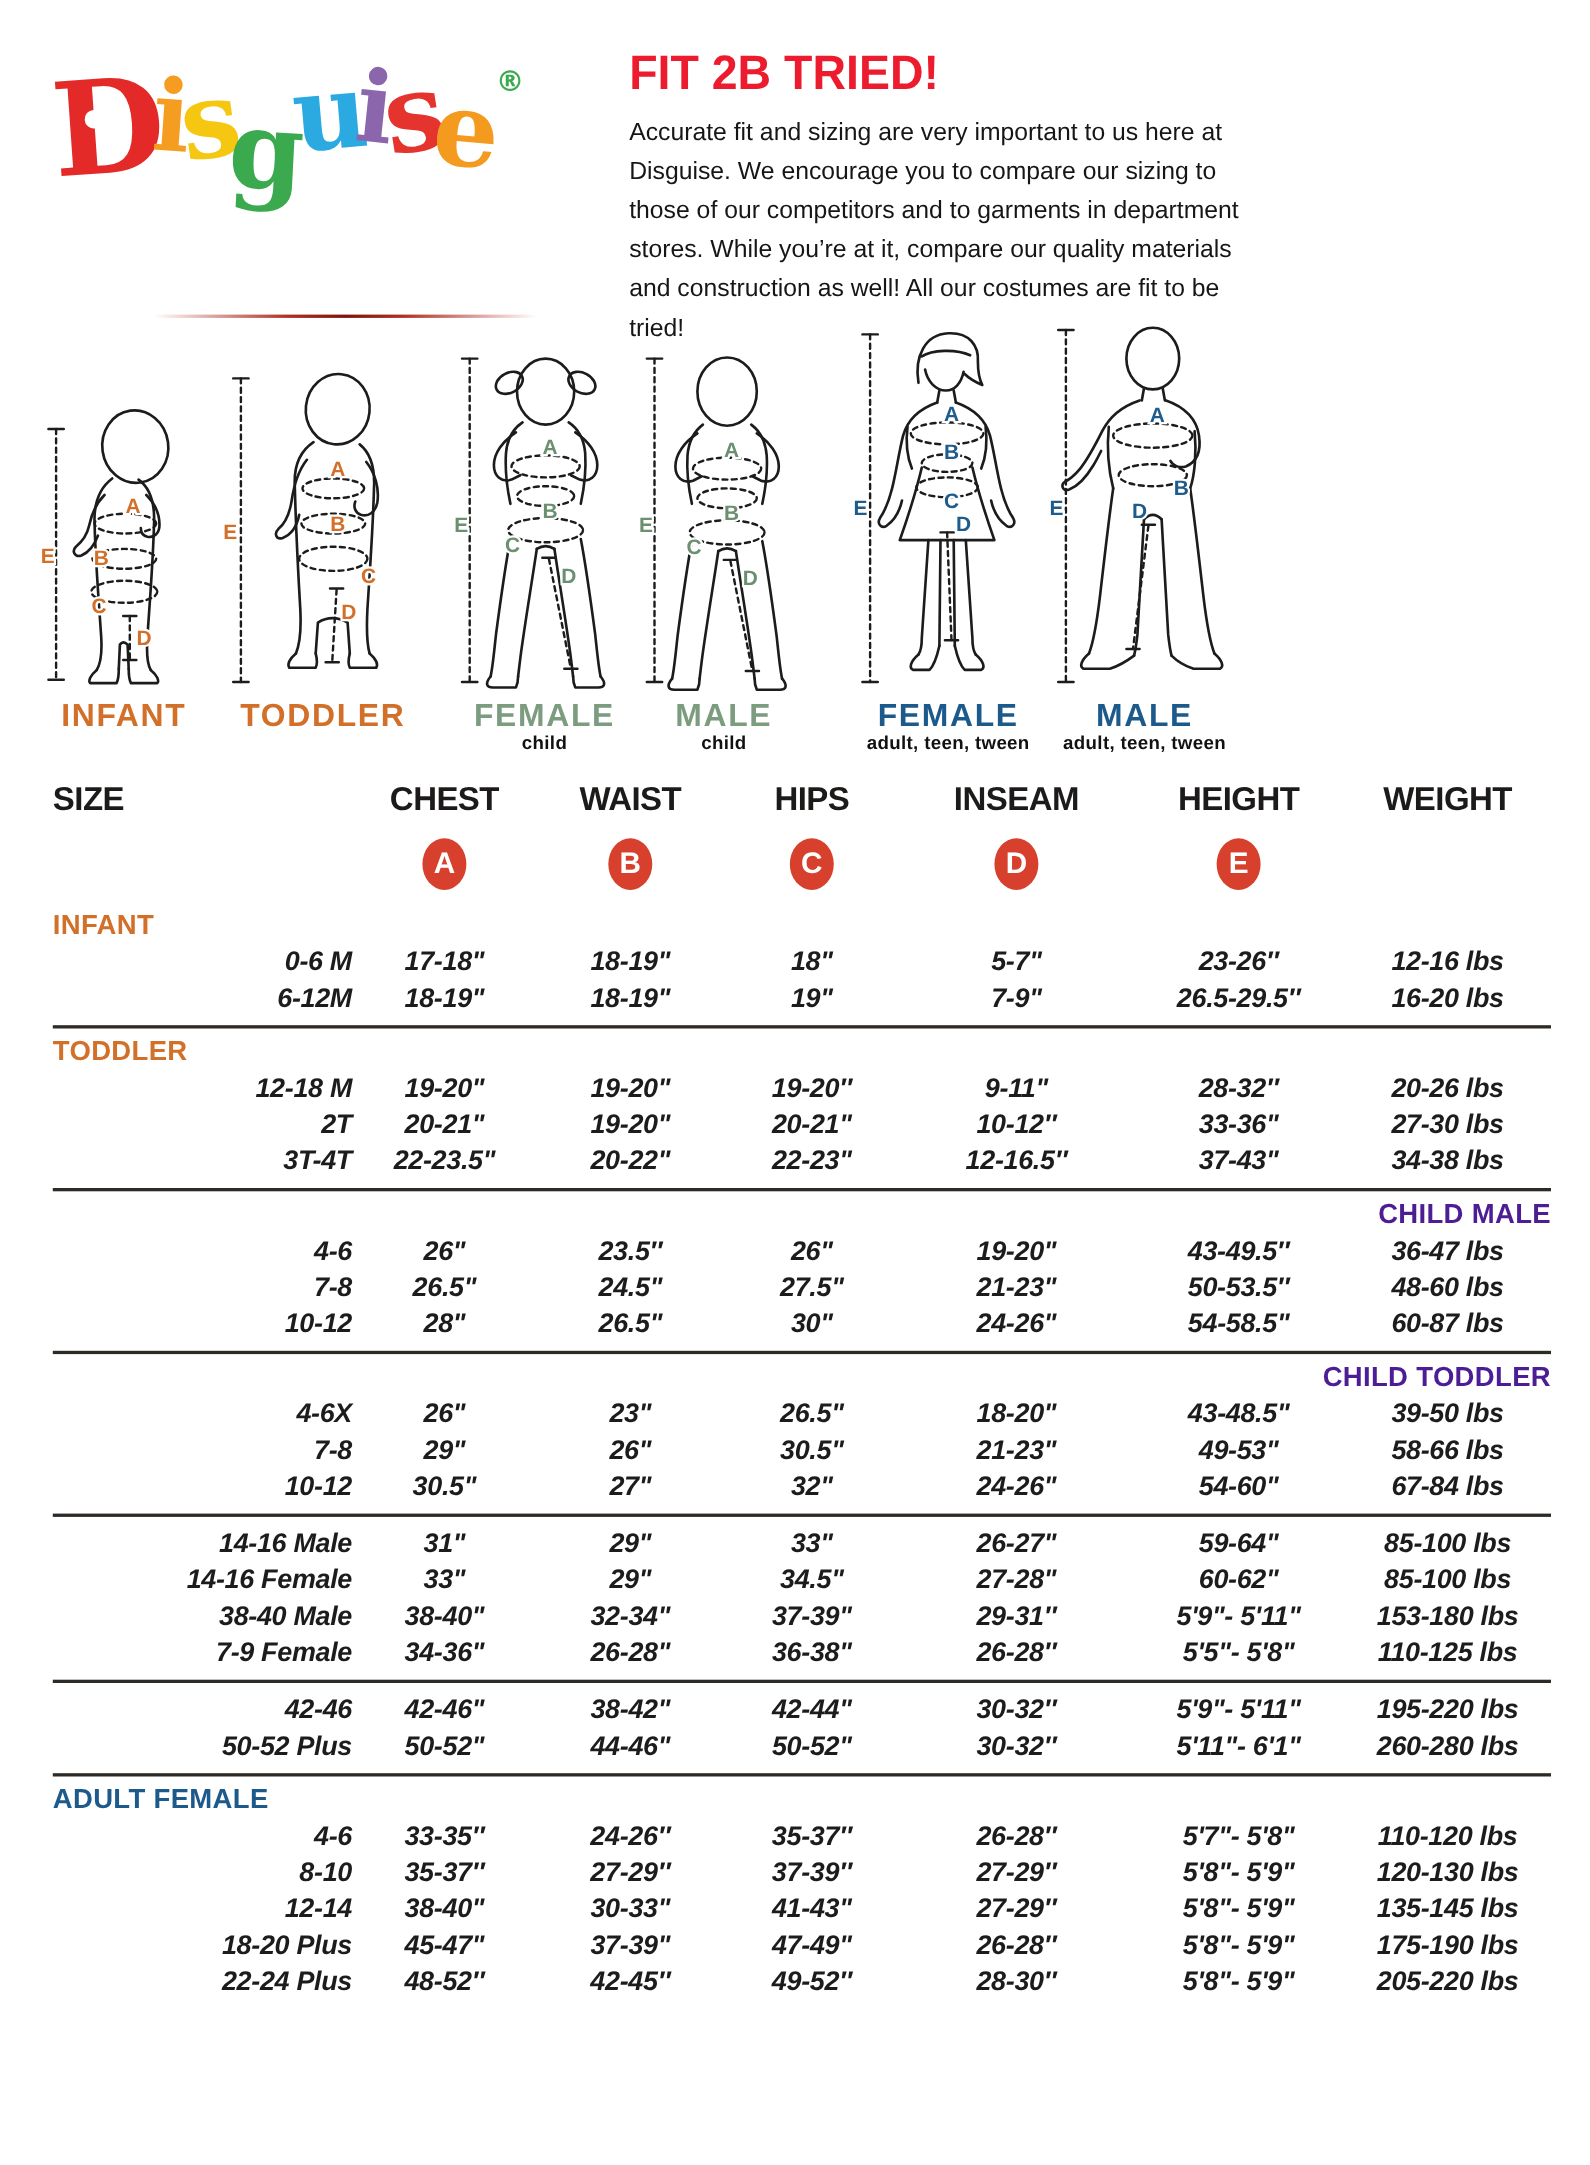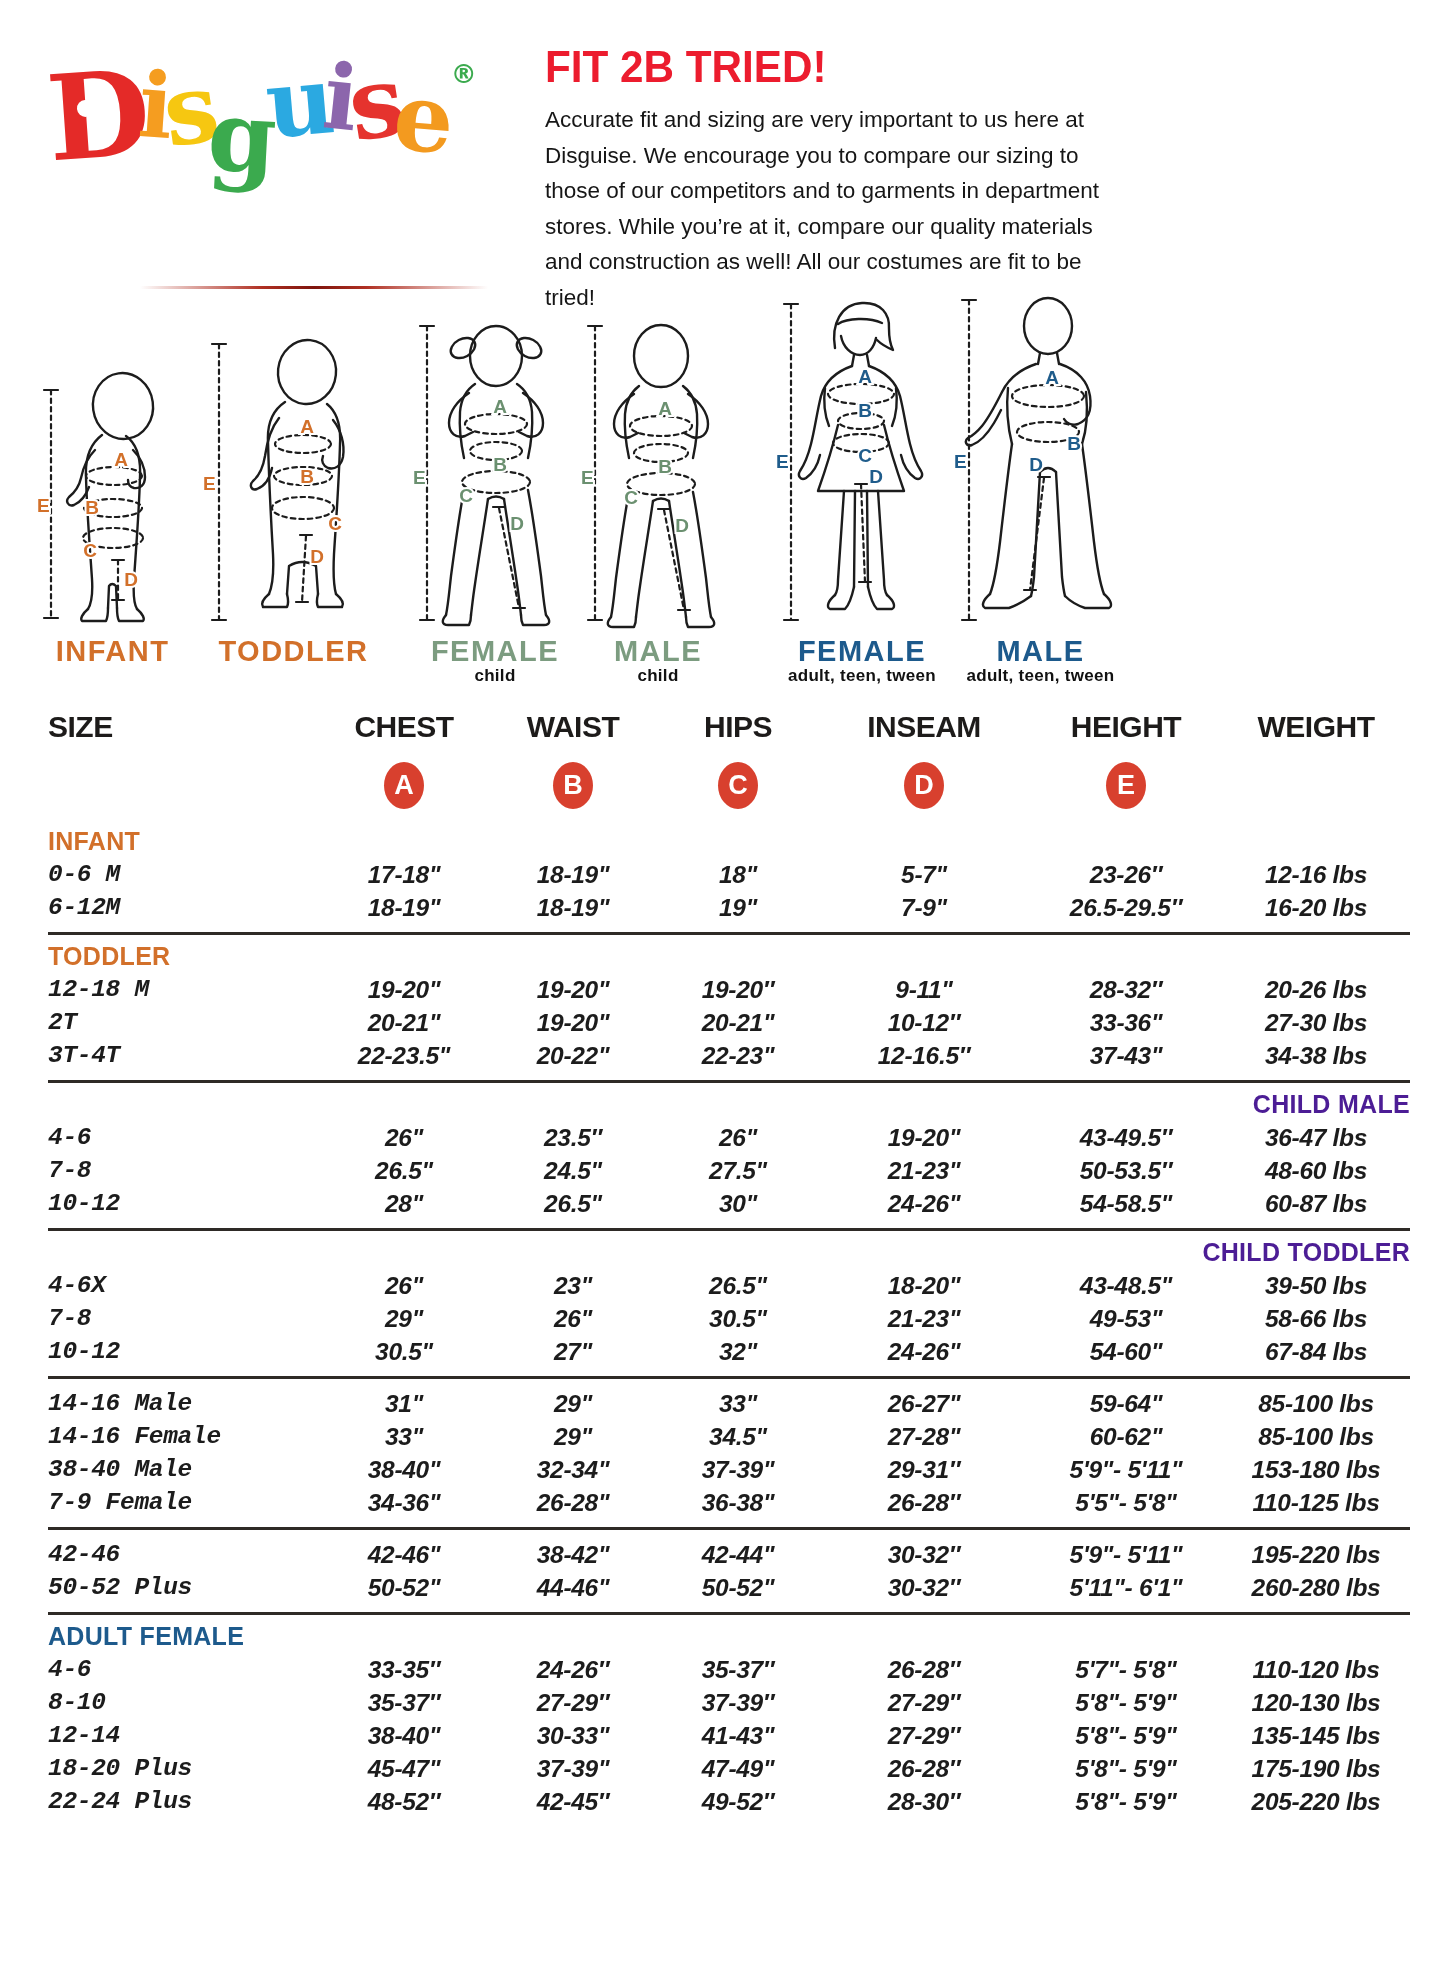--- a/index.html
+++ b/index.html
@@ -18,21 +18,21 @@
   .lc4{font-size:94px;color:#2ba9e1;transform:translateY(-14px) rotate(-5deg);}
   .lc5{font-size:90px;color:#8c66ac;transform:translateY(-20px) rotate(6deg);}
   .lc6{font-size:98px;color:#e5332e;transform:translateY(-12px) rotate(-9deg);}
   .lc7{font-size:94px;color:#f39a1f;transform:translateY(2px) rotate(5deg);}
   .reg{display:inline-block;font-family:"DejaVu Sans",sans-serif;font-weight:700;font-size:26px;
        color:#3baa4e;transform:translateY(-66px);margin-left:2px;}
   .logo-rule{position:absolute;left:140px;top:286px;width:348px;height:3px;
      background:linear-gradient(to right,rgba(165,39,20,0),#b03023 35%,#7e150d 50%,#b03023 65%,rgba(165,39,20,0));}
 
   
-  .intro{position:absolute;left:545px;top:42px;width:575px;}
+  .intro{position:absolute;left:572px;top:42px;width:575px;}
   .intro h1{margin:0 0 10px 0;font-size:44px;font-weight:700;color:#ec1c2e;
             transform:scaleX(.96);transform-origin:left;letter-spacing:0;}
   .intro p{margin:0;font-size:22.5px;line-height:1.58;color:#161616;}
 
   
   .figures{position:absolute;top:278px;left:0;width:1445px;height:412px;}
   .figure{position:absolute;bottom:0;text-align:center;}
   .figure svg{display:block;margin:0 auto 4px auto;}
   .fig-caption{font-size:29px;font-weight:700;letter-spacing:1.5px;line-height:1.05;}
   .fig-sub{font-size:17px;font-weight:700;color:#111;min-height:24px;line-height:1.2;letter-spacing:.3px;}
@@ -52,21 +52,21 @@
   .badges{position:absolute;top:762px;left:48px;width:1362px;height:52px;}
   .bcell{text-align:center;}
   .badge{display:inline-block;width:40px;height:47px;border-radius:50%;background:#d8402e;
          color:#fff;font-size:27px;font-weight:700;line-height:47px;text-align:center;}
   .tbody{position:absolute;top:820px;left:48px;width:1362px;}
   .sec-header{font-size:25px;font-weight:700;letter-spacing:.3px;line-height:26px;margin:8px 0 4px 0;}
   .sh-orange{color:#d2702a;} .sh-green{color:#4c1d95;text-align:right;} .sh-blue{color:#1d5a8c;}
   .trow{height:33px;align-items:center;}
   .tcell{font-style:italic;font-weight:600;font-size:24.5px;letter-spacing:-.3px;color:#1c1c1c;
          text-align:center;white-space:nowrap;}
-  .tcell:first-child{text-align:left;font-family:Liberation Mono, monospace;}
+  .tcell:first-child{text-align:right;}
   .sec-divider{height:3px;background:#2e2a26;margin:8px 0 8px 0;}
 </style>
 </head>
 <body>
 
 <div class="page">
 
   <div class="logo">
     <span class="ll lc0"><span>D</span><span class="eye"></span></span><span class="ll lc1">i</span><span class="ll lc2">s</span><span class="ll lc3">g</span><span class="ll lc4">u</span><span class="ll lc5">i</span><span class="ll lc6">s</span><span class="ll lc7">e</span><span class="reg">®</span>
   </div>

